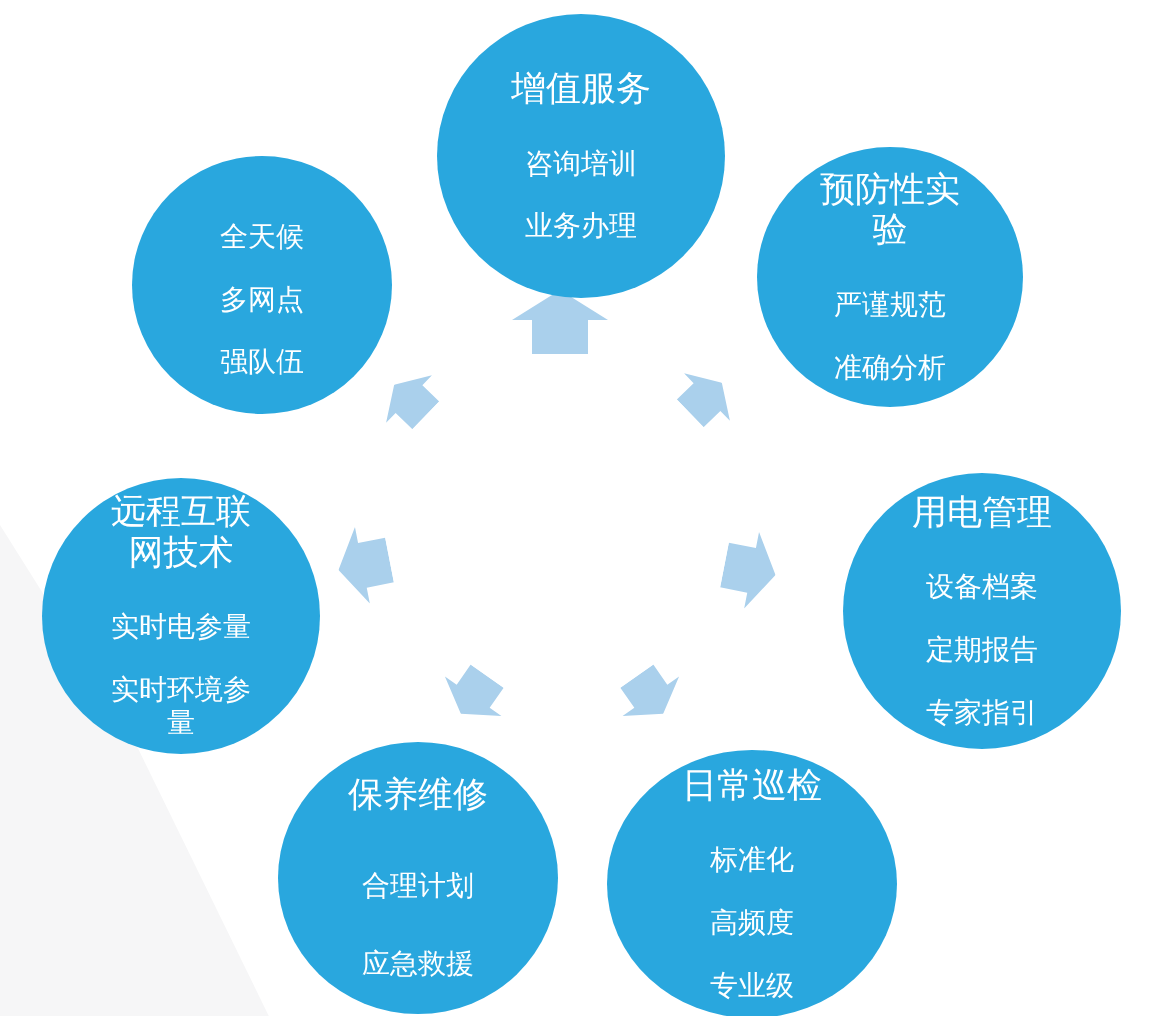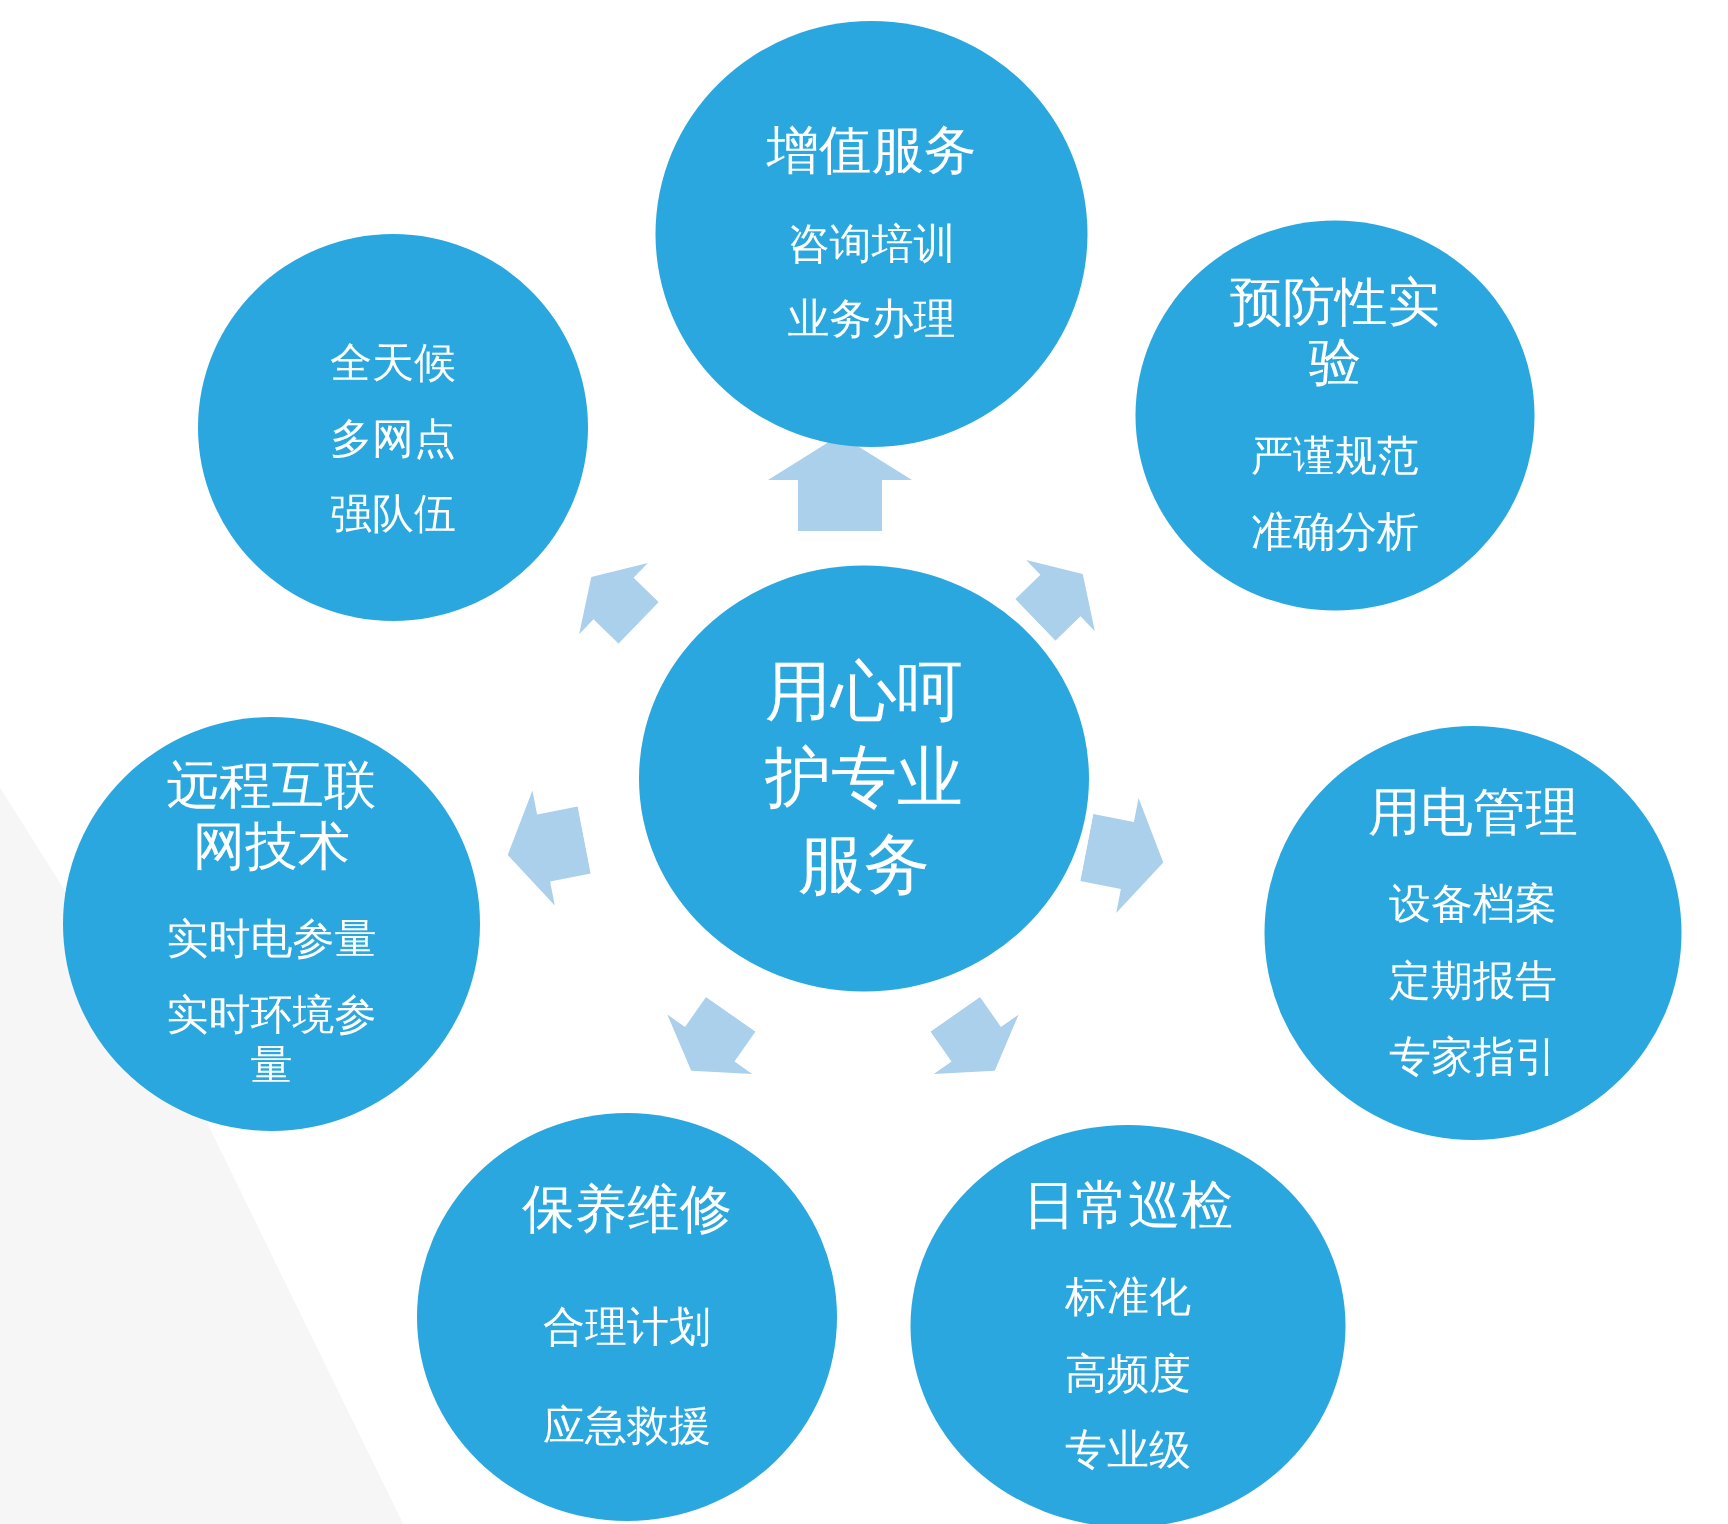--- a/index.html
+++ b/index.html
@@ -11,21 +11,21 @@
     position:absolute;left:0;top:525px;width:480px;height:491px;
     background:#f6f6f7;
     clip-path:polygon(0 0, 27% 42%, 56% 100%, 0 100%);
   }
   .circle{
     position:absolute;border-radius:50%;background:#29a7de;color:#ffffff;
     display:flex;flex-direction:column;align-items:center;justify-content:center;
     text-align:center;
   }
   .circle .title{font-size:35px;line-height:1.16;margin-bottom:8px;}
-  .circle .item{font-size:28px;line-height:1.2;margin-top:17px;}
+  .circle .item{font-size:28px;line-height:1.2;margin-top:29px;}
   .center-circle .line{font-size:44px;line-height:1.3;}
   .w4{width:148px;margin-left:auto;margin-right:auto;}
   .w5{width:150px;margin-left:auto;margin-right:auto;}
   .arrow{position:absolute;}
 </style>
 </head>
 <body>
 
 <div class="canvas">
 
@@ -46,25 +46,20 @@
   <svg class="arrow" style="left:711px;top:544px;transform:rotate(101deg);" width="78" height="52" viewBox="0 0 96 64">
     <polygon points="48,0 96,30 76,30 76,64 20,64 20,30 0,30" fill="#aad0ec"></polygon>
   </svg>
   <svg class="arrow" style="left:438px;top:672px;transform:rotate(-145deg);" width="72" height="46" viewBox="0 0 96 64">
     <polygon points="48,0 96,30 76,30 76,64 20,64 20,30 0,30" fill="#aad0ec"></polygon>
   </svg>
   <svg class="arrow" style="left:614px;top:672px;transform:rotate(145deg);" width="72" height="46" viewBox="0 0 96 64">
     <polygon points="48,0 96,30 76,30 76,64 20,64 20,30 0,30" fill="#aad0ec"></polygon>
   </svg>
 
-  <div class="circle center-circle" style="left:426px;top:377px;width:300px;height:284px;">
-    <div class="line">用心呵</div>
-    <div class="line">护专业</div>
-    <div class="line">服务</div>
-  </div>
 
   <div class="circle" style="left:437px;top:14px;width:288px;height:284px;">
     <div class="title">增值服务</div>
     <div class="item">咨询培训</div>
     <div class="item">业务办理</div>
   </div>
 
   <div class="circle" style="left:132px;top:156px;width:260px;height:258px;">
     <div class="item">全天候</div>
     <div class="item">多网点</div>
@@ -76,21 +71,21 @@
     <div class="item">严谨规范</div>
     <div class="item">准确分析</div>
   </div>
 
   <div class="circle" style="left:42px;top:478px;width:278px;height:276px;">
     <div class="title w4">远程互联网技术</div>
     <div class="item w5">实时电参量</div>
     <div class="item w5">实时环境参量</div>
   </div>
 
-  <div class="circle" style="left:843px;top:484px;width:278px;height:276px;align-items:center;">
+  <div class="circle" style="left:843px;top:473px;width:278px;height:276px;align-items:center;">
     <div class="title">用电管理</div>
     <div class="item">设备档案</div>
     <div class="item">定期报告</div>
     <div class="item">专家指引</div>
   </div>
 
   <div class="circle" style="left:278px;top:742px;width:280px;height:272px;gap:16px;">
     <div class="title">保养维修</div>
     <div class="item">合理计划</div>
     <div class="item">应急救援</div>

